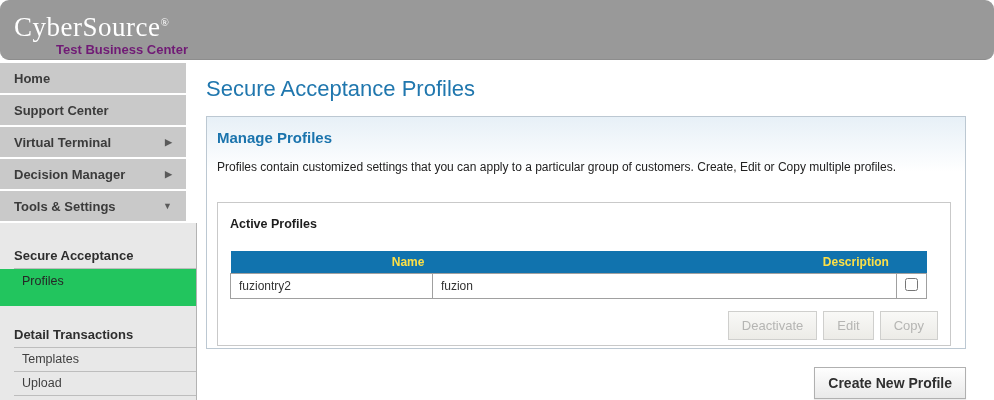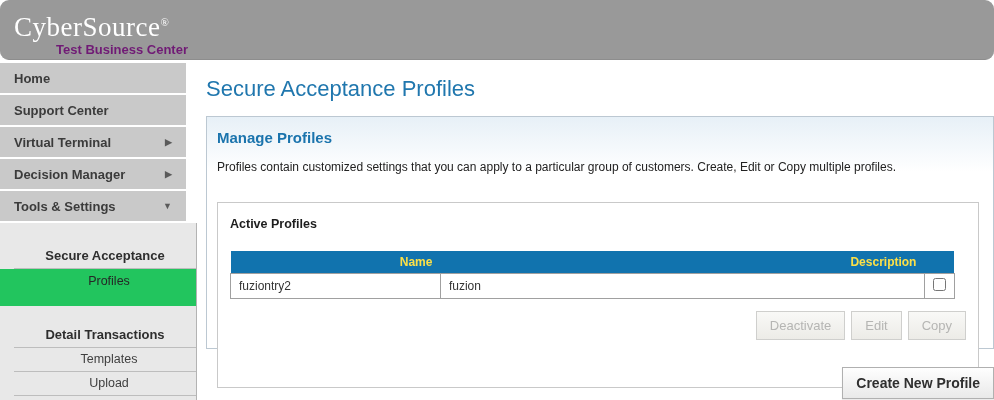--- a/index.html
+++ b/index.html
@@ -40,21 +40,20 @@
   
   .layout { display: flex; height: 340px; }
 
   
   .sidebar {
     width: 197px;
     flex: 0 0 197px;
     background: #ffffff;
     display: flex;
     flex-direction: column;
-    text-align: center;
   }
   .nav-top { padding-top: 3px; }
   .nav-item {
     width: 186px;
     height: 30px;
     background: #c9c9c9;
     margin-bottom: 2px;
     display: flex;
     align-items: center;
     justify-content: space-between;
@@ -96,21 +95,21 @@
     font-weight: normal;
     color: #262626;
     padding-top: 5px;
     padding-bottom: 18px;
   }
   .section-gap { height: 16px; }
 
   
   .main {
     flex: 1;
-    padding: 14px 0 0 9px;
+    padding: 14px 28px 0 9px;
     background: #ffffff;
   }
   .page-title {
     color: #2077ae;
     font-size: 22px;
     font-weight: normal;
     margin: 2px 0 14px 0;
   }
   .panel {
     border: 1px solid #bcc8d2;
@@ -126,21 +125,21 @@
   }
   .panel-desc {
     font-size: 12px;
     color: #222;
     margin-bottom: 28px;
   }
   .active-box {
     border: 1px solid #c9c9c9;
     background: #ffffff;
     padding: 14px 12px 10px 12px;
-    height: 186px;
+    height: 144px;
   }
   .active-title {
     font-size: 12.5px;
     font-weight: bold;
     color: #1d1d1d;
     margin-bottom: 20px;
   }
   table.profiles {
     border-collapse: collapse;
     width: 98.5%;

